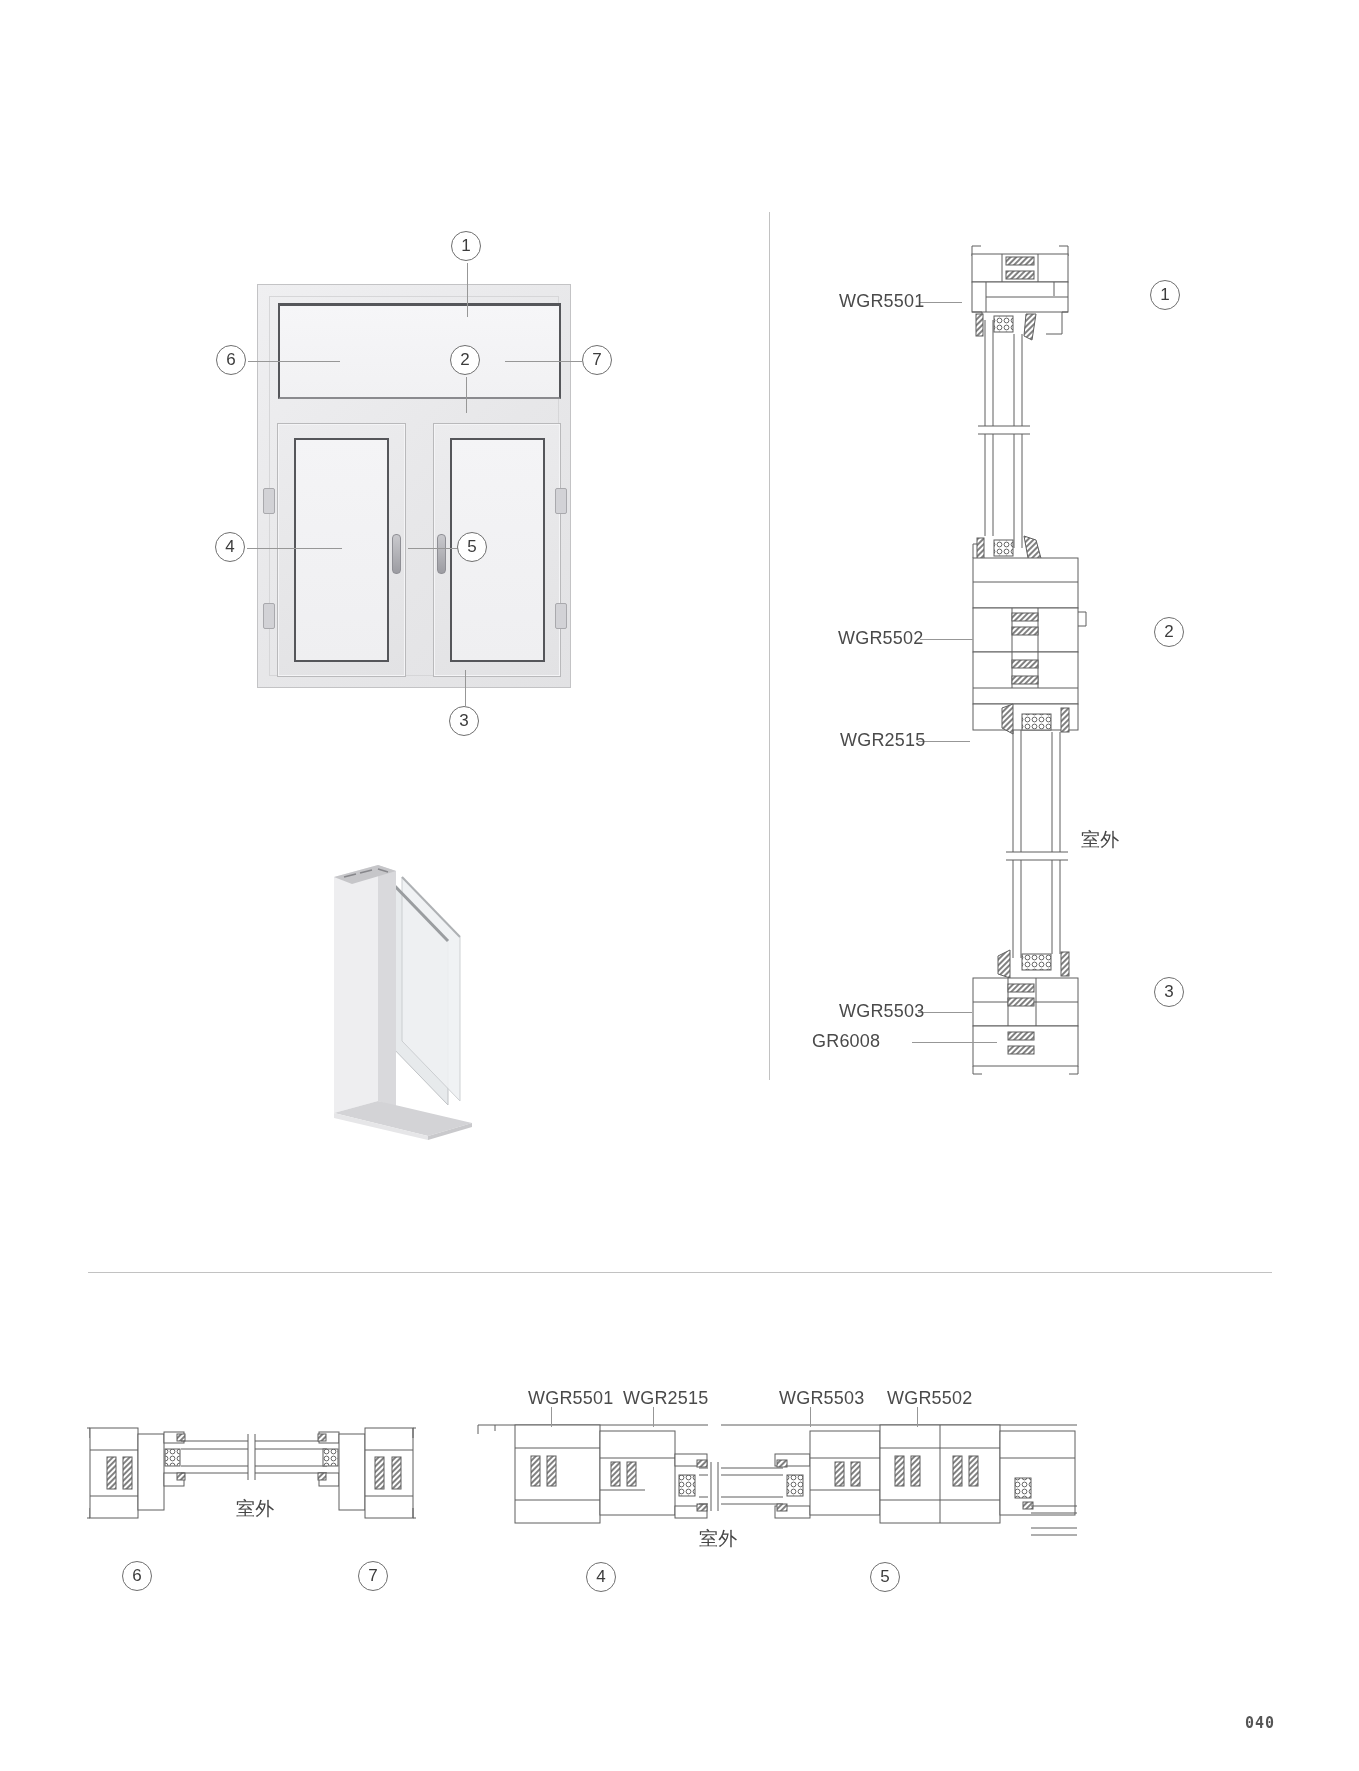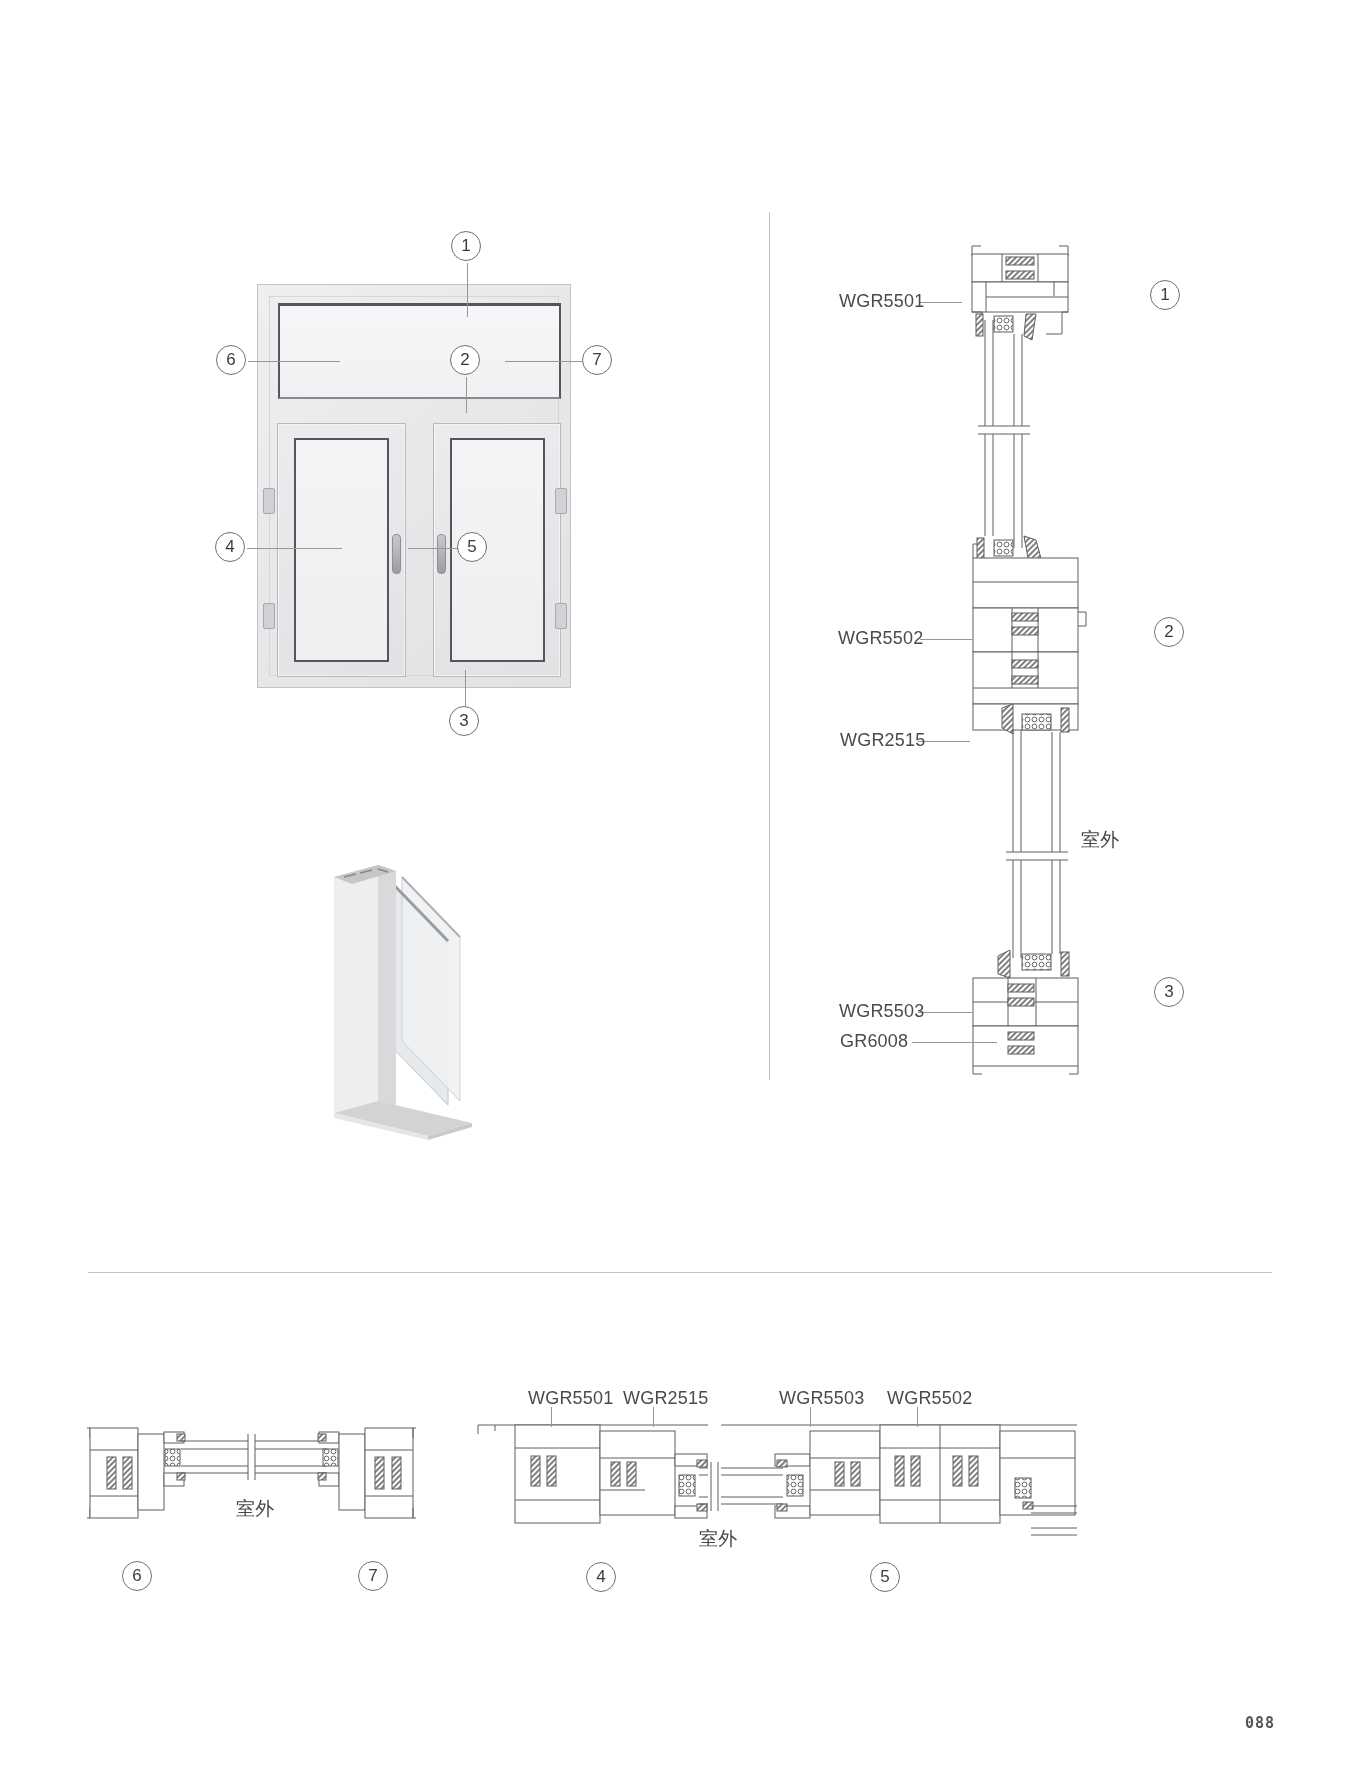--- a/index.html
+++ b/index.html
@@ -167,21 +167,21 @@
 <div class="ln" style="left:920px;top:302px;width:42px;height:1px"></div>
 <div class="ln" style="left:920px;top:639px;width:53px;height:1px"></div>
 <div class="ln" style="left:918px;top:741px;width:52px;height:1px"></div>
 <div class="ln" style="left:918px;top:1012px;width:54px;height:1px"></div>
 <div class="ln" style="left:912px;top:1042px;width:85px;height:1px"></div>
 
 <div class="lbl" style="left:839px;top:291px">WGR5501</div>
 <div class="lbl" style="left:838px;top:628px">WGR5502</div>
 <div class="lbl" style="left:840px;top:730px">WGR2515</div>
 <div class="lbl" style="left:839px;top:1001px">WGR5503</div>
-<div class="lbl" style="left:840px;top:1031px">GR6008</div>
+<div class="lbl" style="left:812px;top:1031px">GR6008</div>
 <div class="lbl cjk" style="left:1081px;top:827px">室外</div>
 
 <div class="callout" style="left:1150px;top:280px">1</div>
 <div class="callout" style="left:1154px;top:617px">2</div>
 <div class="callout" style="left:1154px;top:977px">3</div>
 
 <svg class="abs" style="left:320px;top:855px" width="170" height="285" viewBox="0 0 170 285">
   <g>
     <polygon points="70,26 128,86 128,250 70,190" fill="#e7eaec" stroke="#c0c3c6" stroke-width="1"></polygon>
     <polygon points="82,22 140,82 140,246 82,186" fill="#eff1f3" stroke="#c8cbce" stroke-width="1" opacity="0.9"></polygon>
@@ -320,13 +320,13 @@
 <div class="lbl" style="left:887px;top:1388px">WGR5502</div>
 <div class="ln" style="left:551px;top:1407px;width:1px;height:20px"></div>
 <div class="ln" style="left:653px;top:1407px;width:1px;height:20px"></div>
 <div class="ln" style="left:810px;top:1407px;width:1px;height:20px"></div>
 <div class="ln" style="left:917px;top:1407px;width:1px;height:20px"></div>
 
 <div class="lbl cjk" style="left:699px;top:1526px">室外</div>
 <div class="callout" style="left:586px;top:1562px">4</div>
 <div class="callout" style="left:870px;top:1562px">5</div>
 
-<div class="pageno">088</div>
+<div class="pageno">040</div>
 
 </body></html>

